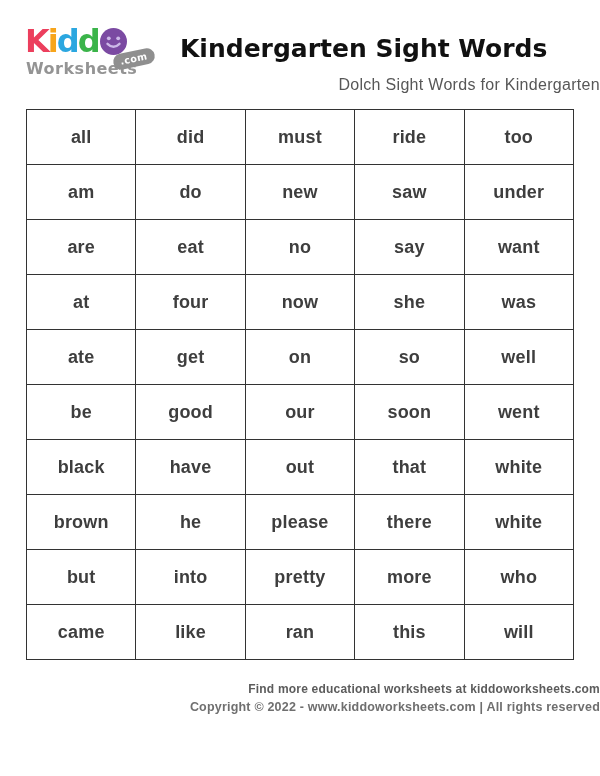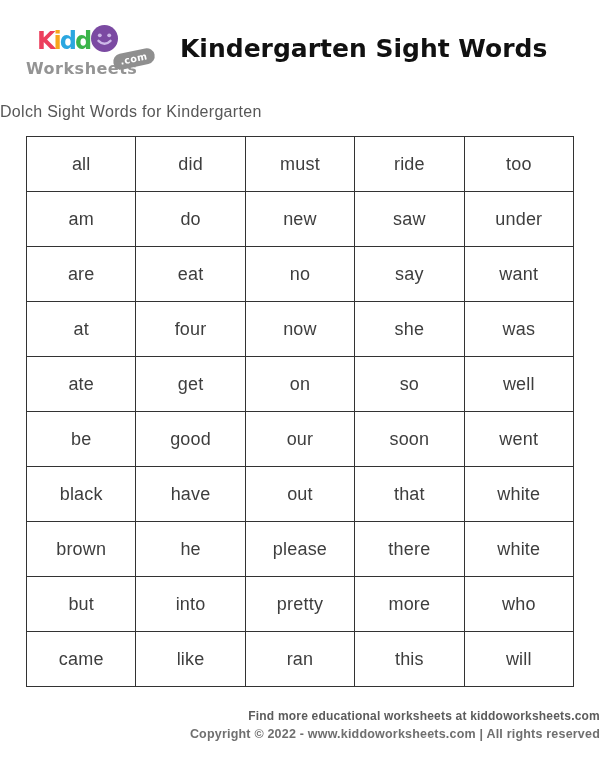--- a/index.html
+++ b/index.html
@@ -8,21 +8,21 @@
     width:600px; height:776px; margin:0 auto; position:relative;
     font-family:"Liberation Sans", sans-serif; overflow:hidden;
   }
 
   
   .header { display:flex; align-items:flex-start; padding:25px 20px 0 25px; }
 
   .logo { position:relative; width:155px; height:48px; flex-shrink:0; }
   .kiddo-row {
     font-family:"DejaVu Sans", sans-serif; font-weight:bold;
-    font-size:24px; line-height:32px; letter-spacing:-2px; white-space:nowrap;margin-left:12px;
+    font-size:32px; line-height:32px; letter-spacing:-2px; white-space:nowrap;
   }
   .brand-letter { display:inline-block; }
   .o-disc { display:inline-block; vertical-align:-3px; margin-left:1px; }
   .worksheets-label {
     font-family:"DejaVu Sans", sans-serif; font-weight:bold;
     font-size:16px; letter-spacing:0.5px; margin-top:-1px; margin-left:1px;
   }
   .com-bubble {
     position:absolute; left:88px; top:26px;
     padding:2px 7px 3px 7px; border-radius:9px;
@@ -37,28 +37,29 @@
   }
 
   .page-title {
     flex:1; text-align:left; padding-top:9px;
     font-family:"DejaVu Sans", sans-serif; font-weight:bold;
     font-size:25px; color:var(--title); letter-spacing:0px; white-space:nowrap;
   }
 
   
   .subtitle {
-    text-align:left; margin-top:30px;
+    text-align:right; margin-top:3px;
     font-size:16px; font-weight:500; color:var(--subtitle); letter-spacing:0.3px;
   }
 
   
   table.word-table {
     border-collapse:collapse; margin:15px auto 0 auto; width:548px;
     table-layout:fixed;
+    font-weight:bold;
   }
   table.word-table td {
     border:1.5px solid var(--table-border);
     height:55px; text-align:center; vertical-align:middle;
     font-size:18px; color:var(--word-text); letter-spacing:0.2px;
     background:#ffffff;
   }
 
   
   .footer { margin-top:20px; text-align:right; line-height:18px; }

